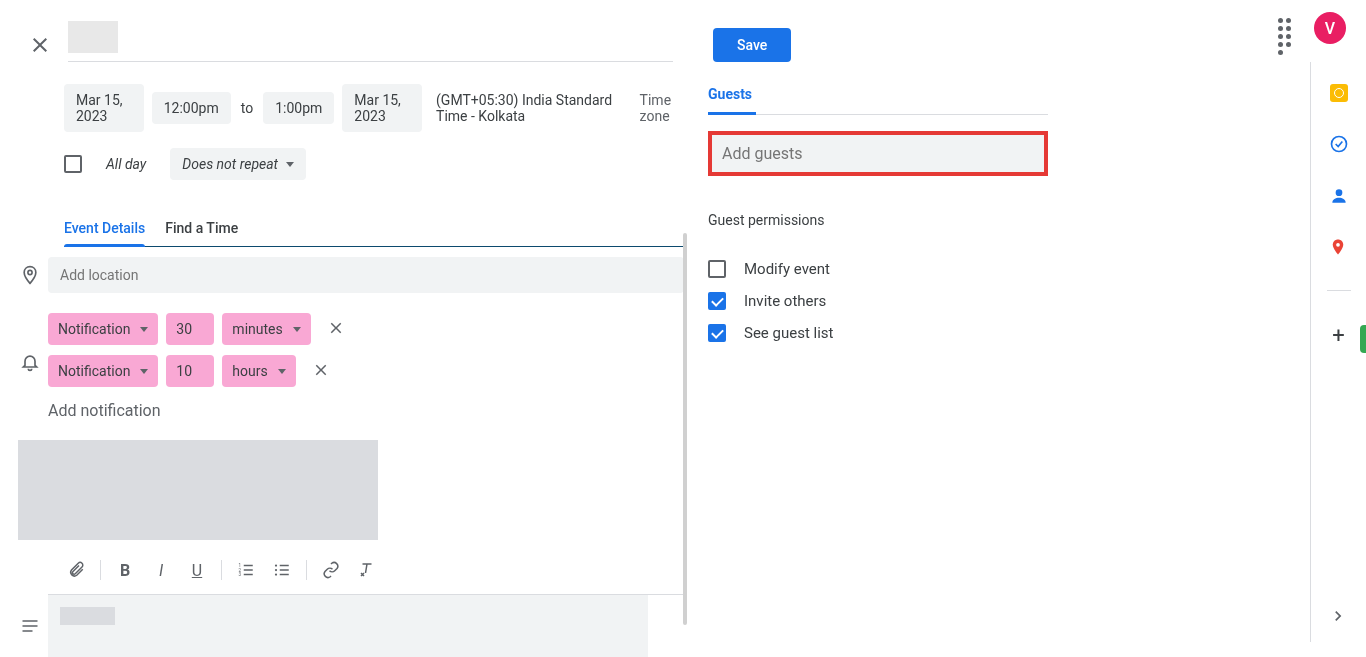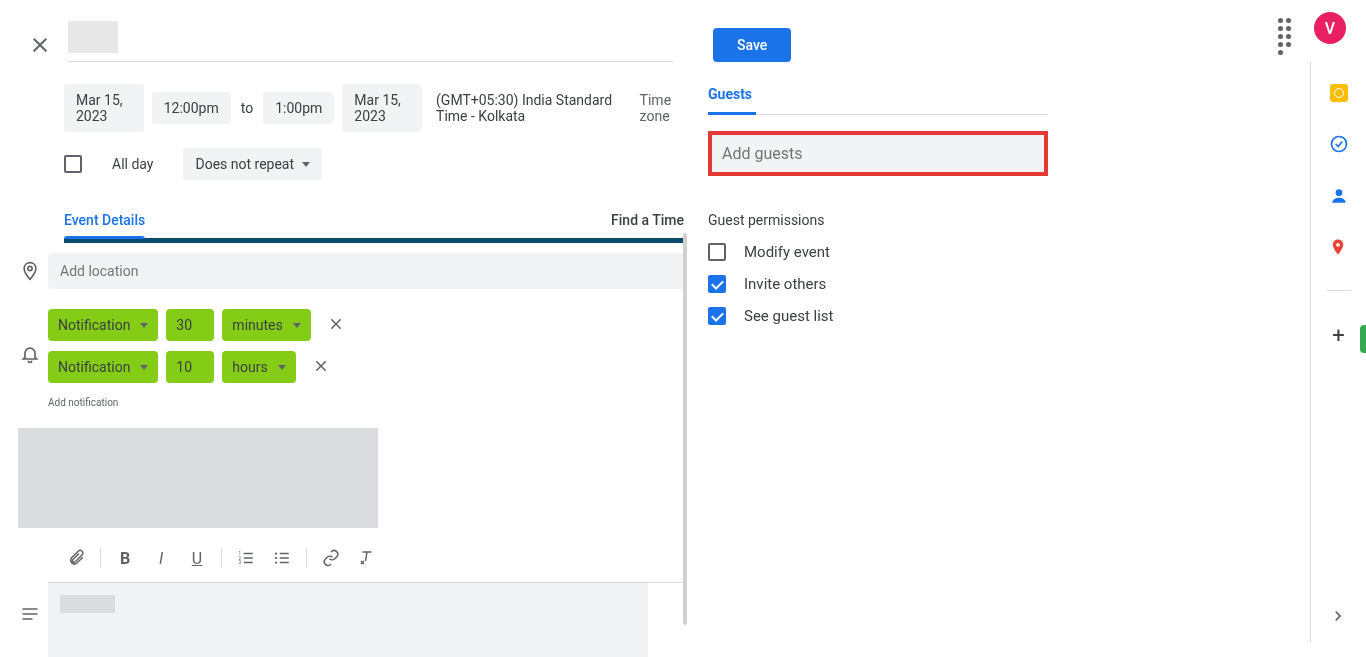--- a/index.html
+++ b/index.html
@@ -21,61 +21,61 @@
     .content { display: flex; padding-left: 64px; padding-top: 22px; }
     .left-col { width: 620px; }
     .right-col { margin-left: 24px; width: 340px; }
     
     .date-row { display: flex; align-items: center; gap: 8px; }
     .chip { background: #f1f3f4; border-radius: 4px; padding: 8px 12px; font-size: 14px; color: #3c4043; cursor: pointer; }
     .date-sep { font-size: 14px; color: #3c4043; padding: 0 2px; }
     .tz-text { font-size: 14px; color: #3c4043; margin-left: 6px; }
     .tz-link { font-size: 14px; color: #5f6368; margin-left: 12px; cursor: pointer; }
     
-    .allday-row { display: flex; align-items: center; gap: 30px; margin-top: 16px; }
+    .allday-row { display: flex; align-items: center; gap: 24px; margin-top: 16px; font-style: italic; }
     .checkbox { width: 18px; height: 18px; border: 2px solid #5f6368; border-radius: 2px; cursor: pointer; display: flex; align-items: center; justify-content: center; }
     .checkbox.checked { background: #1a73e8; border-color: #1a73e8; }
     .checkbox.checked::after { content: ''; width: 5px; height: 9px; border: solid #fff; border-width: 0 2px 2px 0; transform: rotate(45deg); margin-top: -2px; }
     .allday-label { font-size: 14px; color: #3c4043; }
     .repeat-chip { background: #f1f3f4; border-radius: 4px; padding: 8px 12px; font-size: 14px; color: #3c4043; cursor: pointer; display: flex; align-items: center; gap: 8px; }
     .caret { width: 0; height: 0; border-left: 4px solid transparent; border-right: 4px solid transparent; border-top: 5px solid #5f6368; }
     
-    .tabs-row { display: flex; gap: 20px; margin-top: 32px; border-bottom: 5px solid #0c4a6e; justify-content: space-between; }
+    .tabs-row { display: flex; gap: 20px; margin-top: 40px; border-bottom: 1px solid #0c4a6e; }
     .tab { font-size: 14px; font-weight: 500; padding: 0 0 10px 0; cursor: pointer; color: #3c4043; position: relative; }
     .tab.active { color: #1a73e8; }
     .tab.active::after { content: ''; position: absolute; bottom: -1px; left: 0; right: 0; height: 3px; background: #1a73e8; border-radius: 3px 3px 0 0; }
     
     .detail-row { display: flex; align-items: center; margin-top: 10px; }
     .row-icon { width: 20px; height: 20px; color: #5f6368; flex-shrink: 0; margin-left: -44px; margin-right: 8px; }
     .row-icon svg { width: 20px; height: 20px; }
     .location-input { flex: 1; background: #f1f3f4; border: none; padding: 10px 12px; font-size: 14px; color: #5f6368; border-radius: 4px; }
     
     .notif-row { display: flex; align-items: center; gap: 8px; margin-top: 10px; }
-    .notif-chip { background: #84cc16; border-radius: 4px; padding: 8px 10px; font-size: 14px; color: #3c4043; display: flex; align-items: center; gap: 10px; cursor: pointer; }
+    .notif-chip { background: #f9a8d4; border-radius: 4px; padding: 8px 10px; font-size: 14px; color: #3c4043; display: flex; align-items: center; gap: 10px; cursor: pointer; }
     .notif-num { width: 48px; }
     .remove-notif { width: 20px; height: 20px; cursor: pointer; color: #5f6368; margin-left: 8px; }
     .remove-notif svg { width: 18px; height: 18px; }
-    .add-notif { font-size: 10px; color: #5f6368; cursor: pointer; margin-top: 14px; display: block; }
+    .add-notif { font-size: 16px; color: #5f6368; cursor: pointer; margin-top: 14px; display: block; }
     
     .gray-box { width: 360px; height: 100px; background: #dadce0; margin-top: 20px; margin-left: -46px; }
     
     .desc-area { margin-top: 6px; }
     .toolbar { display: flex; align-items: center; gap: 4px; padding: 8px 12px; border-bottom: 1px solid #dadce0; }
     .tool-btn { width: 32px; height: 32px; display: flex; align-items: center; justify-content: center; cursor: pointer; color: #5f6368; border-radius: 4px; }
     .tool-btn svg { width: 18px; height: 18px; }
     .tool-sep { width: 1px; height: 20px; background: #dadce0; margin: 0 4px; }
     .desc-input { background: #f1f3f4; width: 600px; min-height: 110px; padding: 12px; }
     .desc-typed { display: inline-block; background: #dadce0; width: 55px; height: 18px; }
     
     .guests-tab { font-size: 14px; font-weight: 700; color: #1a73e8; padding-bottom: 10px; border-bottom: 3px solid #1a73e8; display: inline-block; width: 48px; }
     .guests-underline { height: 1px; background: #dadce0; margin-top: -1px; margin-bottom: 16px; }
     .add-guests-wrap { border: 4px solid #e53935; padding: 0; }
     .add-guests-input { width: 100%; background: #f1f3f4; border: none; padding: 9px 10px; font-size: 16px; color: #5f6368; }
     .guest-perms { margin-top: 36px; }
-    .perms-title { font-size: 14px; color: #3c4043; margin-bottom: 15px; }
+    .perms-title { font-size: 14px; color: #3c4043; margin-bottom: 32px; }
     .perm-row { display: flex; align-items: center; gap: 18px; margin-bottom: 14px; }
     .perm-label { font-size: 15px; color: #3c4043; }
     
     .scroll-indicator { position: absolute; left: 683px; top: 233px; width: 4px; height: 392px; background: #d0d0d0; border-radius: 2px; }
     
     .side-panel { position: absolute; right: 0; top: 62px; width: 56px; border-left: 1px solid #dadce0; height: 580px; display: flex; flex-direction: column; align-items: center; padding-top: 22px; gap: 32px; }
     .side-icon { width: 20px; height: 20px; cursor: pointer; }
     .side-keep { background: #fbbc04; border-radius: 3px; width: 18px; height: 18px; display:flex; align-items:center; justify-content:center; }
     .side-keep::after { content:''; width:8px; height:8px; border:1.5px solid #fff; border-radius:50%; }
     .side-tasks { color: #1a73e8; }

